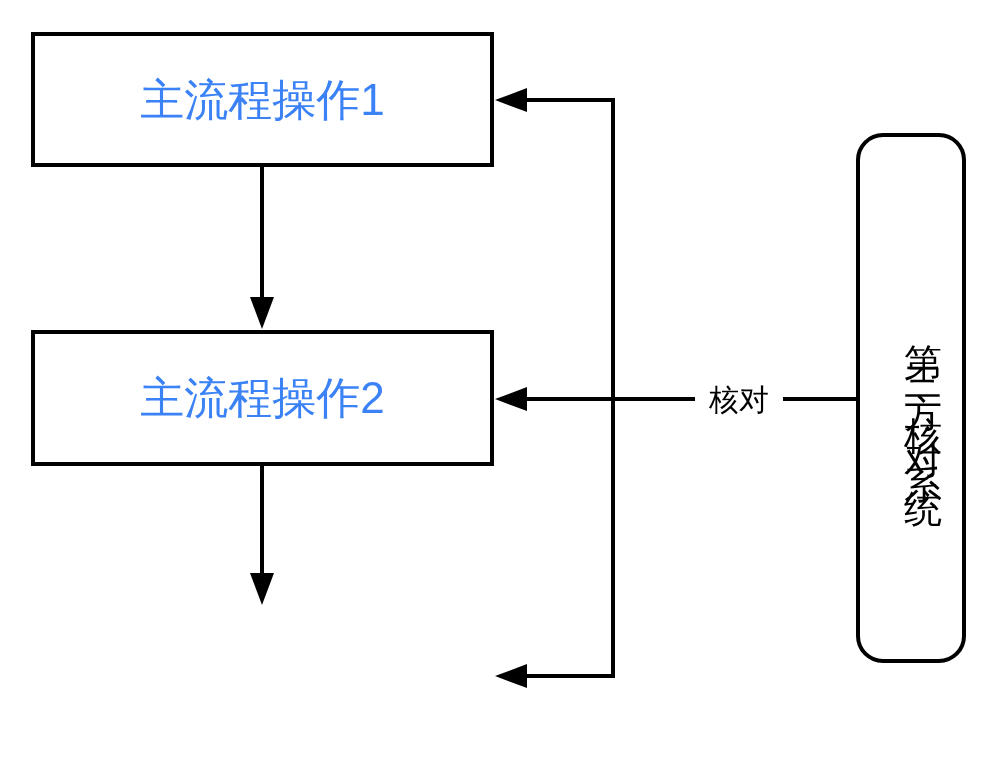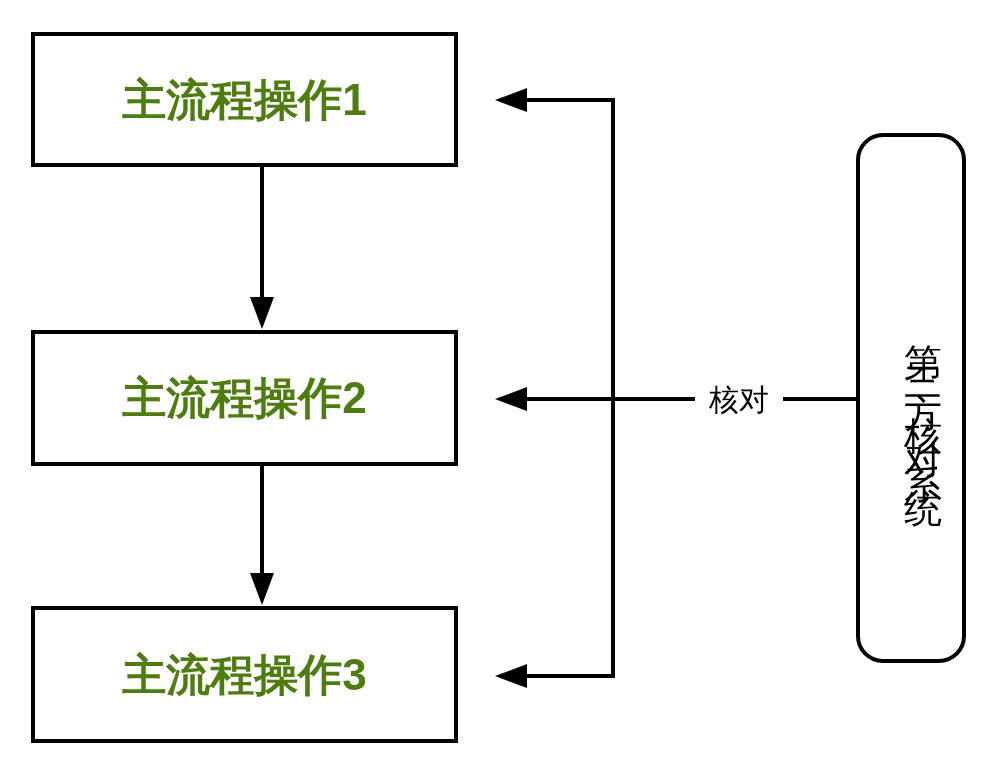--- a/index.html
+++ b/index.html
@@ -18,31 +18,30 @@
   .connector-layer {
     position: absolute;
     left: 0;
     top: 0;
     width: 997px;
     height: 777px;
   }
   .process-box {
     position: absolute;
     left: 31px;
-    width: 427px;
+    width: 463px;
     box-sizing: border-box;
     border: 4px solid #000000;
     background: #ffffff;
     display: flex;
     align-items: center;
     justify-content: center;
     font-size: 44px;
-    color: #4d7c0f;
+    color: #3b82f6;
     line-height: 1;
-    font-weight: bold;
   }
   .process-box.b1 { top: 32px;  height: 135px; }
   .process-box.b2 { top: 330px; height: 136px; }
   .process-box.b3 { top: 606px; height: 137px; }
   .system-box {
     position: absolute;
     left: 856px;
     top: 133px;
     width: 110px;
     height: 530px;
@@ -102,23 +101,20 @@
     <polygon points="495,399 527,387 527,411" stroke="none"></polygon>
     <polygon points="495,676 527,664 527,688" stroke="none"></polygon>
   </svg>
 
   <div class="process-box b1">
     <span>主流程操作1</span>
   </div>
   <div class="process-box b2">
     <span>主流程操作2</span>
   </div>
-  <div class="process-box b3">
-    <span>主流程操作3</span>
-  </div>
 
   <div class="system-box">
     <span class="system-label">第三方核对系统</span>
   </div>
 
   <span class="edge-label">核对</span>
 
 </div>
 
 </body></html>

